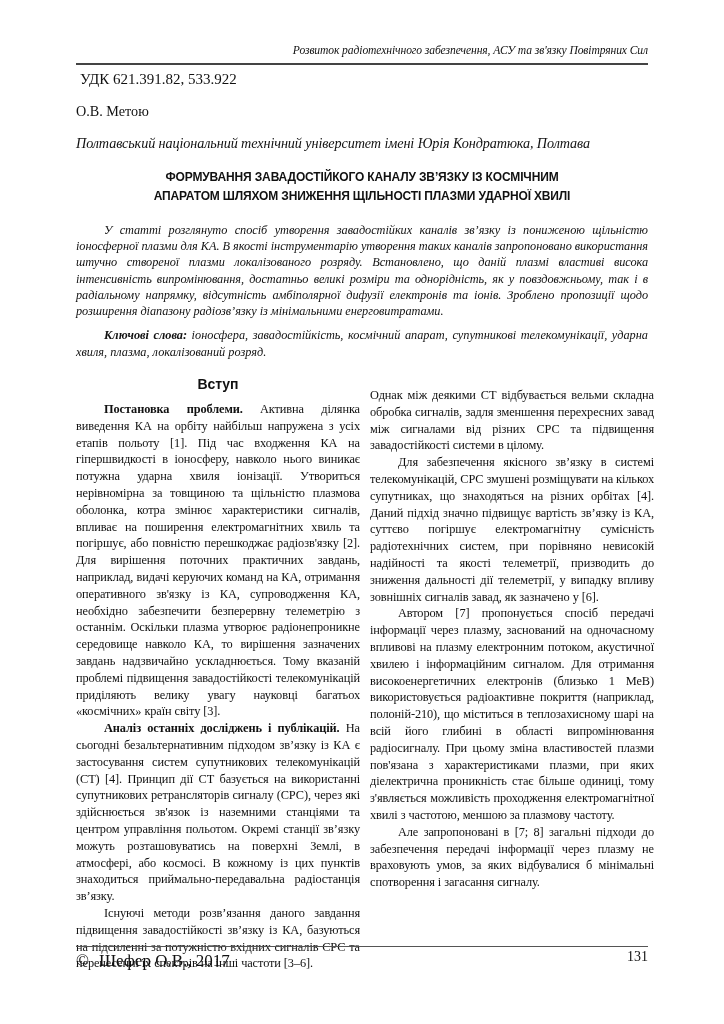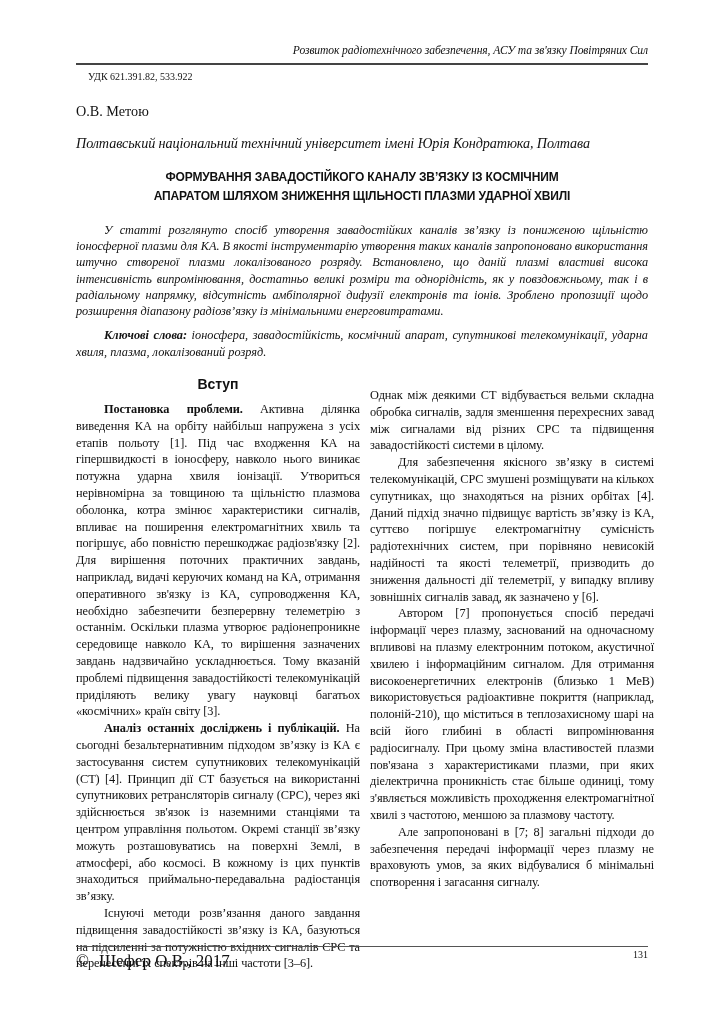--- a/index.html
+++ b/index.html
@@ -1,39 +1,39 @@
 <!DOCTYPE html>
 <html><head>
 <meta charset="utf-8">
 <style>
   html, body { margin: 0; padding: 0; background: #ffffff; }
   body { width: 724px; height: 1024px; position: relative; overflow: hidden; font-family: "Liberation Serif", serif; color: #111; }
   .page { position: absolute; left: 76px; top: 0; width: 572px; }
   .running-head { position: absolute; top: 44px; right: 0; font-style: italic; font-size: 11.6px; letter-spacing: -0.1px; white-space: nowrap; }
   .head-rule { position: absolute; top: 63px; left: 0; width: 572px; height: 0; border-top: 2px solid #444; }
-  .udk { position: absolute; top: 71px; left: 12px; font-size: 10px; text-align: right; }
+  .udk { position: absolute; top: 71px; left: 4px; font-size: 15px; text-align: right; }
   .author { position: absolute; top: 103px; left: 0; font-size: 14.2px; }
   .affil { position: absolute; top: 135px; left: 0; font-size: 14.2px; font-style: italic; white-space: nowrap; letter-spacing: -0.1px; }
   .title { position: absolute; top: 168px; left: 0; width: 572px; text-align: center; font-family: "Liberation Sans", sans-serif; font-weight: bold; font-size: 12px; line-height: 19px; letter-spacing: -0.15px; }
   .title div { white-space: nowrap; }
   .abstract { position: absolute; top: 222px; left: 0; width: 572px; font-style: italic; font-size: 12.3px; line-height: 16.2px; text-align: justify; letter-spacing: -0.05px; }
   .abstract p { margin: 0; text-indent: 28px; }
   .keywords { position: absolute; top: 327px; left: 0; width: 572px; font-style: italic; font-size: 12.3px; line-height: 16.5px; text-align: justify; }
   .keywords p { margin: 0; text-indent: 28px; }
   .keywords b { font-style: italic; }
   .col { position: absolute; top: 375px; width: 284px; font-size: 12.35px; line-height: 16.8px; text-align: justify; letter-spacing: -0.1px; }
   .col-left { left: 0; }
   .col-right { left: 294px; top: 387px; }
   .col p { margin: 0; text-indent: 28px; hyphens: auto; }
   .col p.noindent { text-indent: 0; }
   .section-head { font-family: "Liberation Sans", sans-serif; font-weight: bold; font-size: 14px; text-align: center; margin: 0 0 8px 0; line-height: 18px; }
   .foot-rule { position: absolute; top: 946px; left: 0; width: 572px; border-top: 1px solid #555; }
   .foot-left { position: absolute; top: 951px; left: 0; font-size: 17px; white-space: nowrap; }
   .foot-left .copy { margin-right: 10px; }
-  .foot-right { position: absolute; top: 949px; right: 0; font-size: 10px; }
+  .foot-right { position: absolute; top: 949px; right: 0; font-size: 14px; }
 </style>
 </head>
 <body>
 
 <div class="page">
 
   <div class="running-head">Розвиток радіотехнічного забезпечення, АСУ та зв'язку Повітряних Сил</div>
   <div class="head-rule"></div>
 
   <div class="udk">УДК 621.391.82, 533.922</div>

